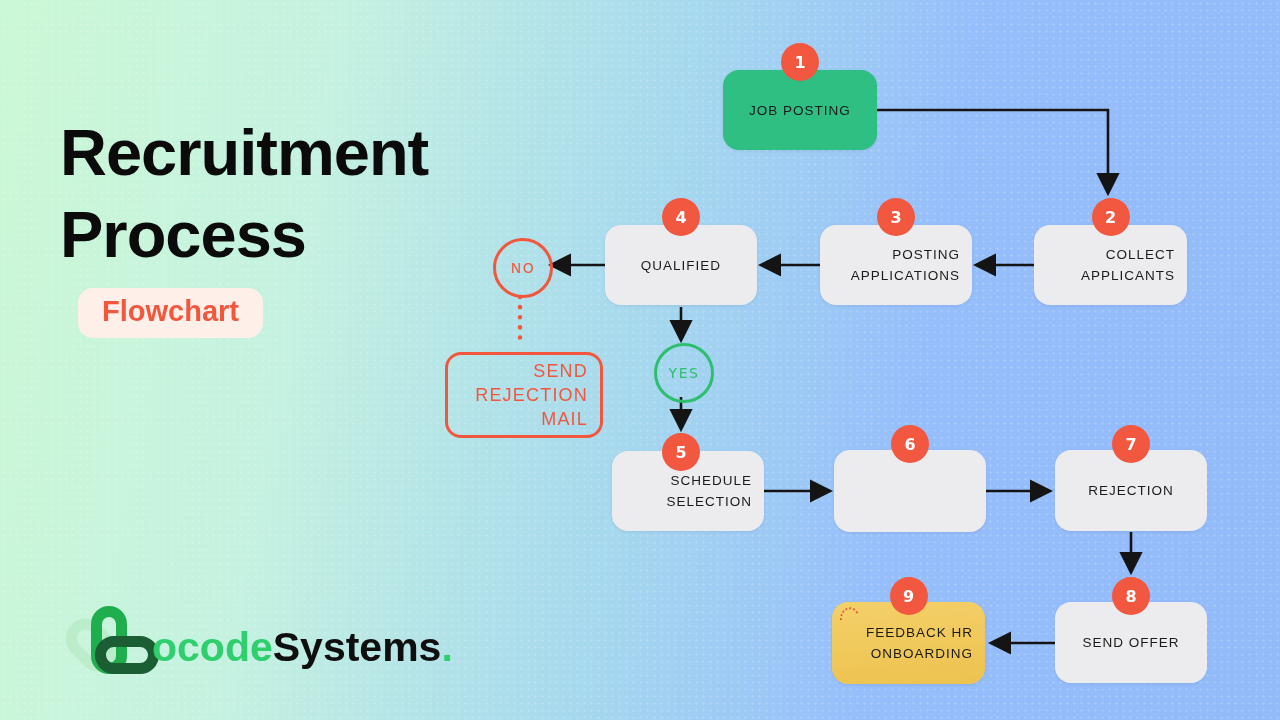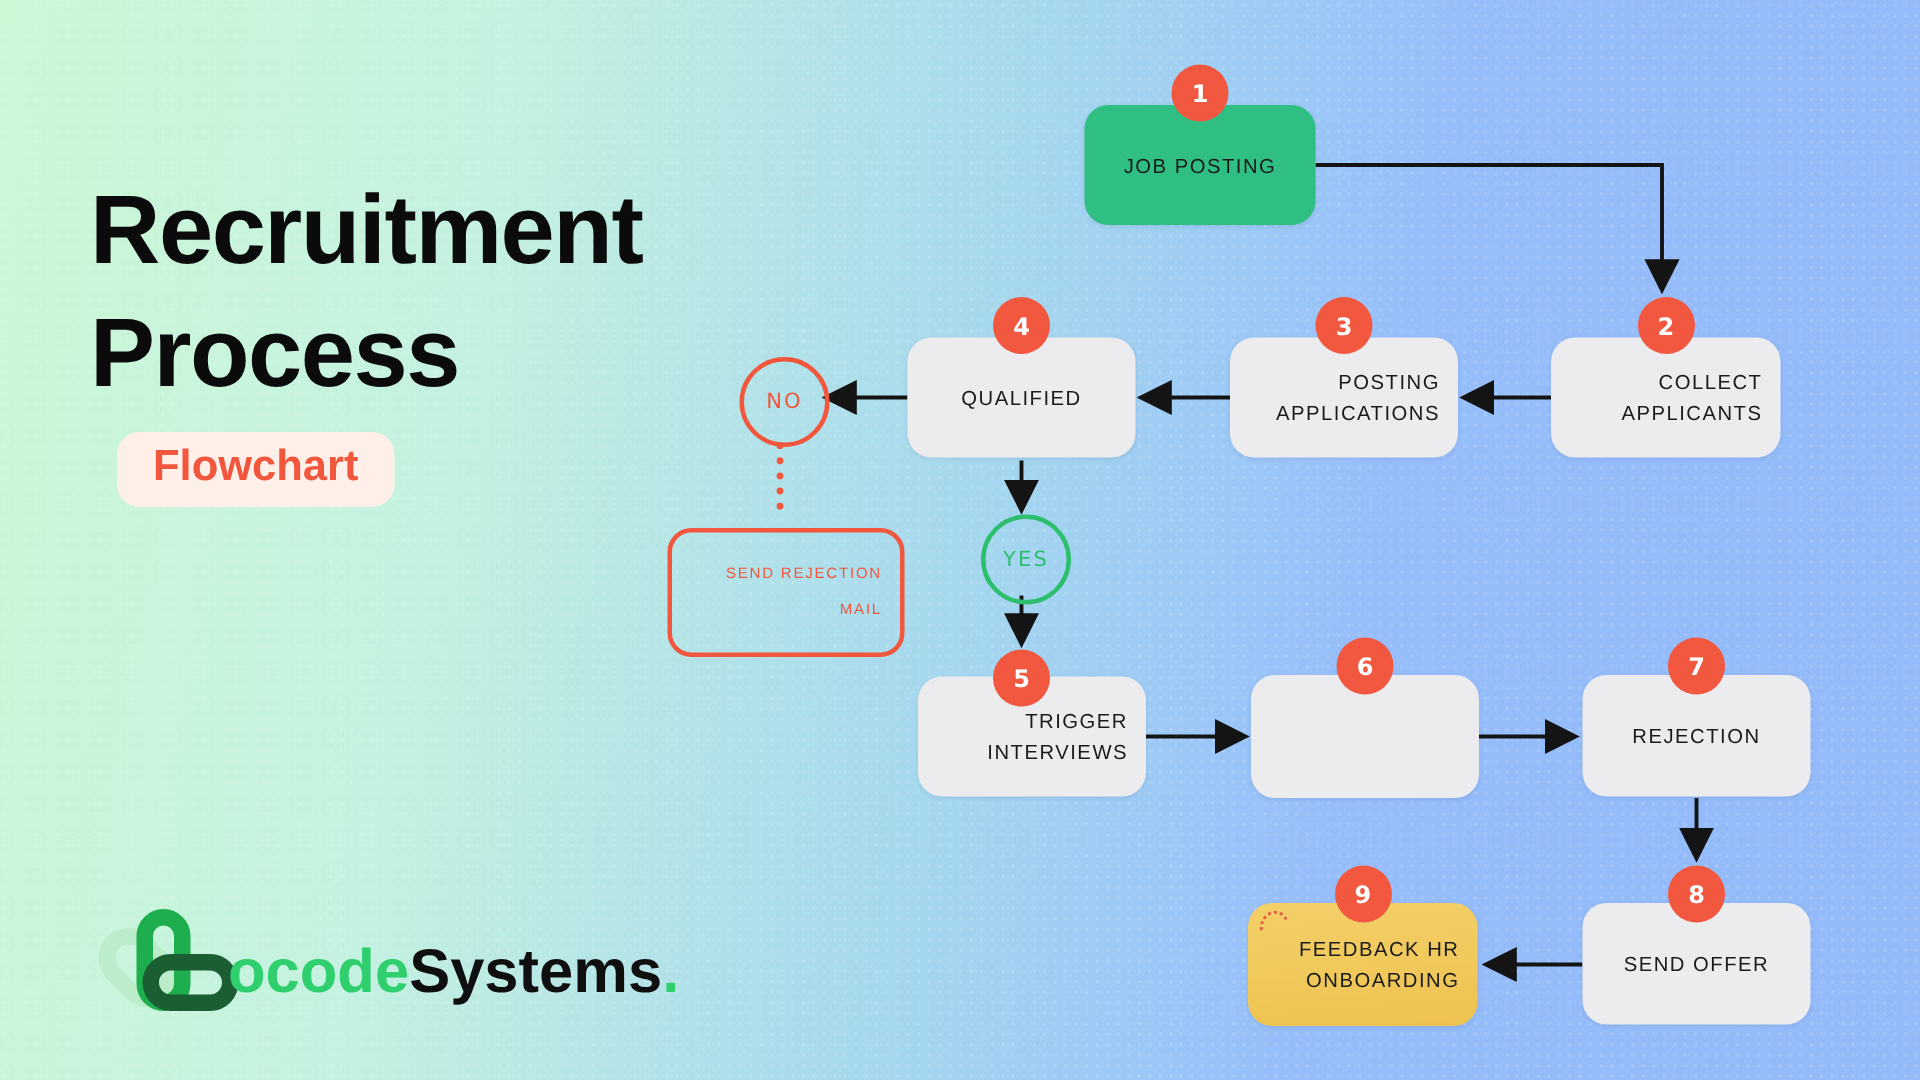--- a/index.html
+++ b/index.html
@@ -70,21 +70,21 @@
     background:transparent;
   }
   .decision-no  { border:3px solid #f2573d; color:#f2573d; }
   .decision-yes { border:3px solid #2dbe6e; color:#2dbe6e; }
 
   .outcome-box {
     position:absolute; z-index:2; border:3px solid #f2573d; border-radius:16px;
     display:flex; align-items:center; justify-content:center; text-align:center;
     background:transparent;
   }
-  .outcome-box .node-label { color:#f2573d; font-size:10px; letter-spacing:1.2px; line-height:24px; }
+  .outcome-box .node-label { color:#f2573d; font-size:18px; letter-spacing:1.2px; line-height:24px; }
 
   .doodle {
     position:absolute; left:840px; top:607px; width:15px; height:17px; z-index:3;
     border:2px dotted #e2553c; border-radius:50%;
     border-right-color:transparent; border-bottom-color:transparent;
     transform:rotate(24deg); opacity:.9;
   }
 
   svg.connectors { position:absolute; inset:0; z-index:1; pointer-events:none; }
 </style>
@@ -152,21 +152,21 @@
   <div class="decision decision-no" style="left:493px; top:238px;">NO</div>
 
   <div class="decision decision-yes" style="left:654px; top:343px;">YES</div>
 
   <div class="outcome-box" style="left:445px; top:352px; width:152px; height:80px;">
     <div class="node-label">SEND REJECTION MAIL</div>
   </div>
 
   <div class="node node-gray" style="left:612px; top:451px; width:152px; height:80px;">
     <div class="badge" style="left:69px; top:-18px;">5</div>
-    <div class="node-label">TRIGGER INTERVIEWS</div>
+    <div class="node-label">SCHEDULE SELECTION</div>
   </div>
 
   <div class="node node-gray" style="left:834px; top:450px; width:152px; height:82px;">
     <div class="badge badge-low">6</div>
   </div>
 
   <div class="node node-gray" style="left:1055px; top:450px; width:152px; height:81px;">
     <div class="badge badge-low">7</div>
     <div class="node-label">REJECTION</div>
   </div>

